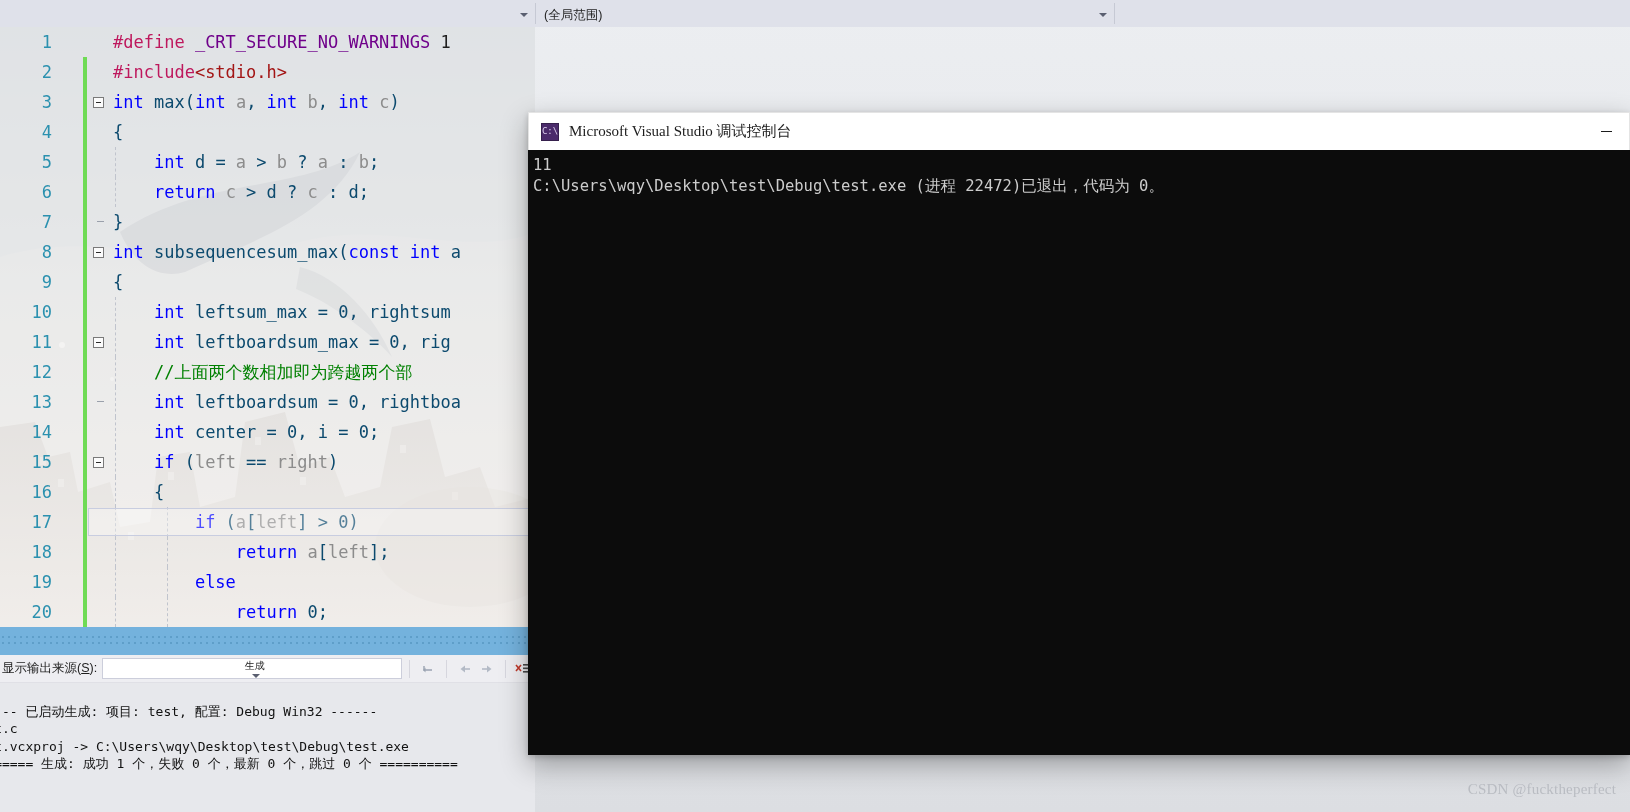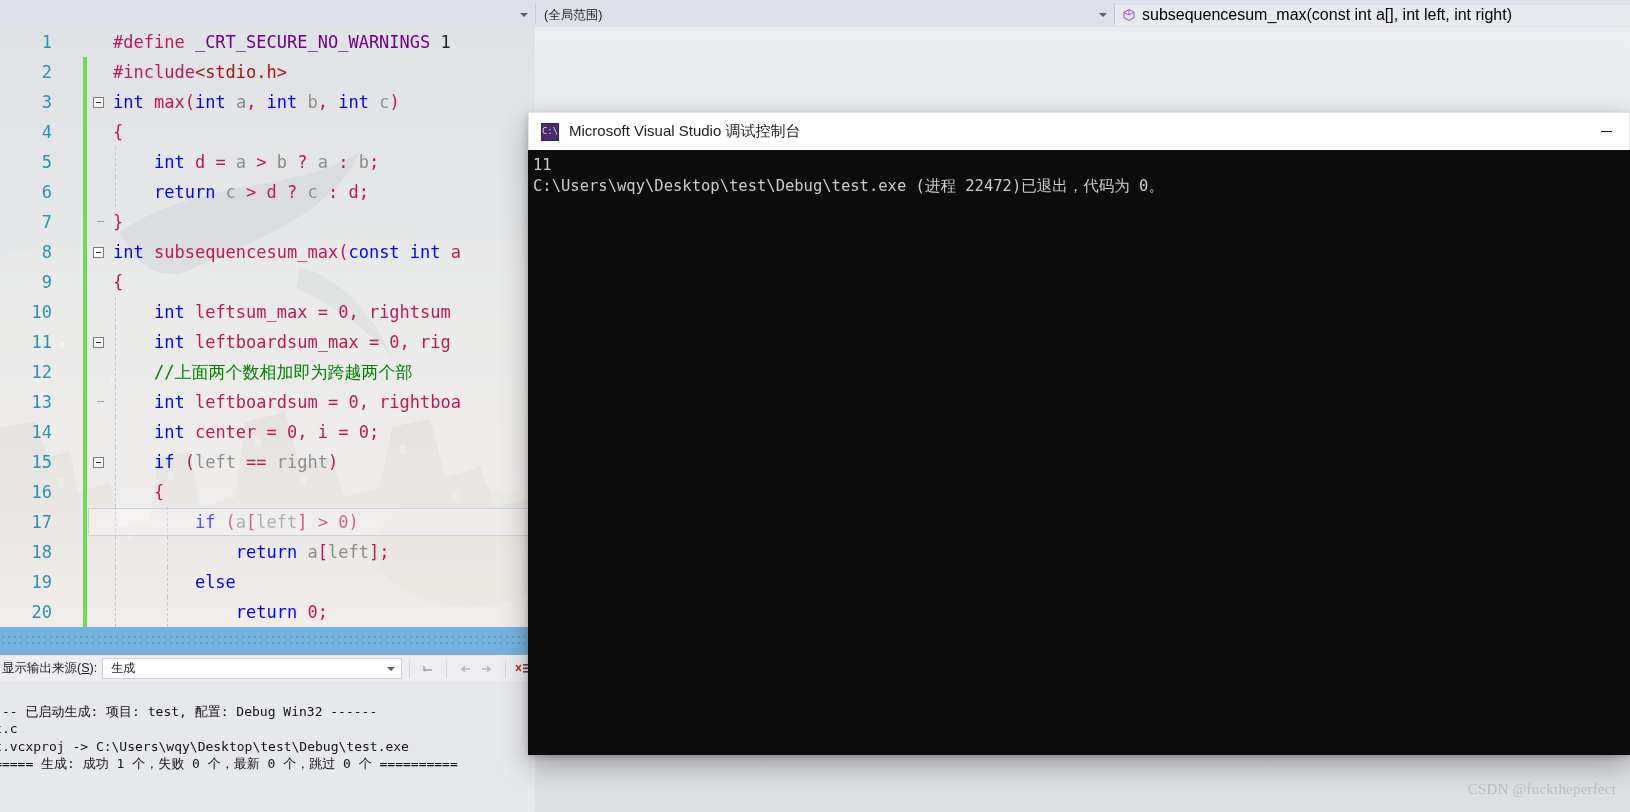--- a/index.html
+++ b/index.html
@@ -155,21 +155,21 @@
   .code-text { flex: 1; padding-left: 4px; position: relative; }
 
   
   .kw  { color: #0000ff; }
   .pp  { color: #be185d; }
   .mac { color: #6f008a; }
   .str { color: #a31515; }
   .cmt { color: #008000; margin-top: 32px; }
   .dim { color: #8c8c8c; }
   .num { color: #1f1f1f; }
-  .pl  { color: #be185d; margin-top: 32px; }
+  .pl  { color: #0c4a6e; margin-top: 32px; }
 
   
   .iguide {
     position: absolute; top: 0; bottom: 0; width: 0;
     border-left: 1px dashed #c0c4cd;
   }
 
   
   .split-bar {
     position: absolute; left: 0; top: 627px;
@@ -196,21 +196,21 @@
     padding-left: 2px; padding-right: 5px;
     white-space: nowrap;
   }
   .out-label u { text-decoration: underline; }
   .out-combo {
     width: 312px; height: 21px;
     background: #ffffff;
     border: 1px solid #cccedb;
     display: flex; align-items: center;
     padding: 0 3px 0 8px;
-    font-size: 12px; color: #1e1e1e;
+    font-size: 10px; color: #1e1e1e; flex-direction: column;
   }
   .out-combo span.t { flex: 1; }
   .tb-sep { width:1px; height:18px; background:#d6d6de; margin:0 7px; }
   .tb-btn {
     width: 22px; height: 22px;
     display: flex; align-items: center; justify-content: center;
     flex: 0 0 auto;
   }
 
   
@@ -249,21 +249,21 @@
     background: #4b2b6b;
     border: 1px solid #36204d;
     display: flex; align-items: center; justify-content: center;
     font-family: "DejaVu Sans Mono", monospace;
     font-size: 9px; color: #dfd2ef;
     line-height: 1;
     flex: 0 0 auto;
   }
   .console-title-text {
     font-size: 15px; color: #1c1c1c;
-    font-family: Liberation Sans, sans-serif;
+    font-family: Liberation Serif, serif;
     flex: 1;
   }
   .win-btns { display: flex; height: 38px; flex: 0 0 auto; }
   .win-btn {
     width: 46px; height: 38px;
     display: flex; align-items: center; justify-content: center;
   }
   .win-btn .min-glyph {
     width: 11px; height: 1px; background: #1c1c1c;
   }
@@ -303,31 +303,20 @@
       </div>
     </div>
     <div class="nav-sep"></div>
     <div class="nav-combo global-sel">
       <div class="combo-box">
         <span class="combo-text">(全局范围)</span>
         <span class="caret-down"></span>
       </div>
     </div>
     <div class="nav-sep"></div>
-    <div class="nav-combo member-sel">
-      <div class="member-box">
-        <span class="cube-icon">
-          <svg width="14" height="14" viewBox="0 0 14 14">
-            <path d="M7 1.6 L12 4.3 L12 9.7 L7 12.4 L2 9.7 L2 4.3 Z" fill="#f0e9f7" stroke="#9b5fc0" stroke-width="1.1"></path>
-            <path d="M7 1.6 L7 6.9 M7 6.9 L2 4.3 M7 6.9 L12 4.3" stroke="#9b5fc0" stroke-width="1"></path>
-          </svg>
-        </span>
-        <span class="combo-text">subsequencesum_max(const int a[], int left, int right)</span>
-      </div>
-    </div>
   </div>
 
   <div class="editor">
 
     <svg class="editor-bg" width="535" height="600" viewBox="0 0 535 600" preserveAspectRatio="xMidYMid slice">
       <defs>
         <linearGradient id="skyg" x1="0" y1="0" x2="0" y2="1">
           <stop offset="0%" stop-color="#b9c3cd"></stop>
           <stop offset="45%" stop-color="#d7dbdd"></stop>
           <stop offset="100%" stop-color="#efe9e4"></stop>

